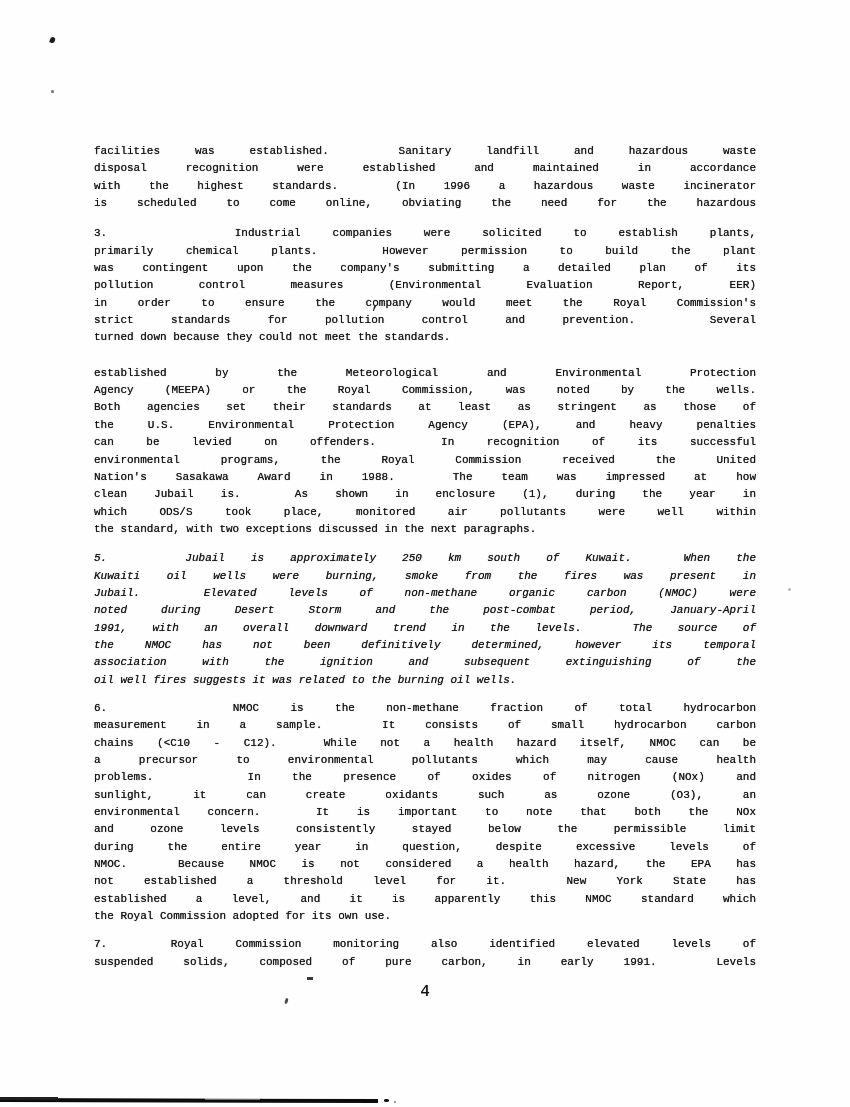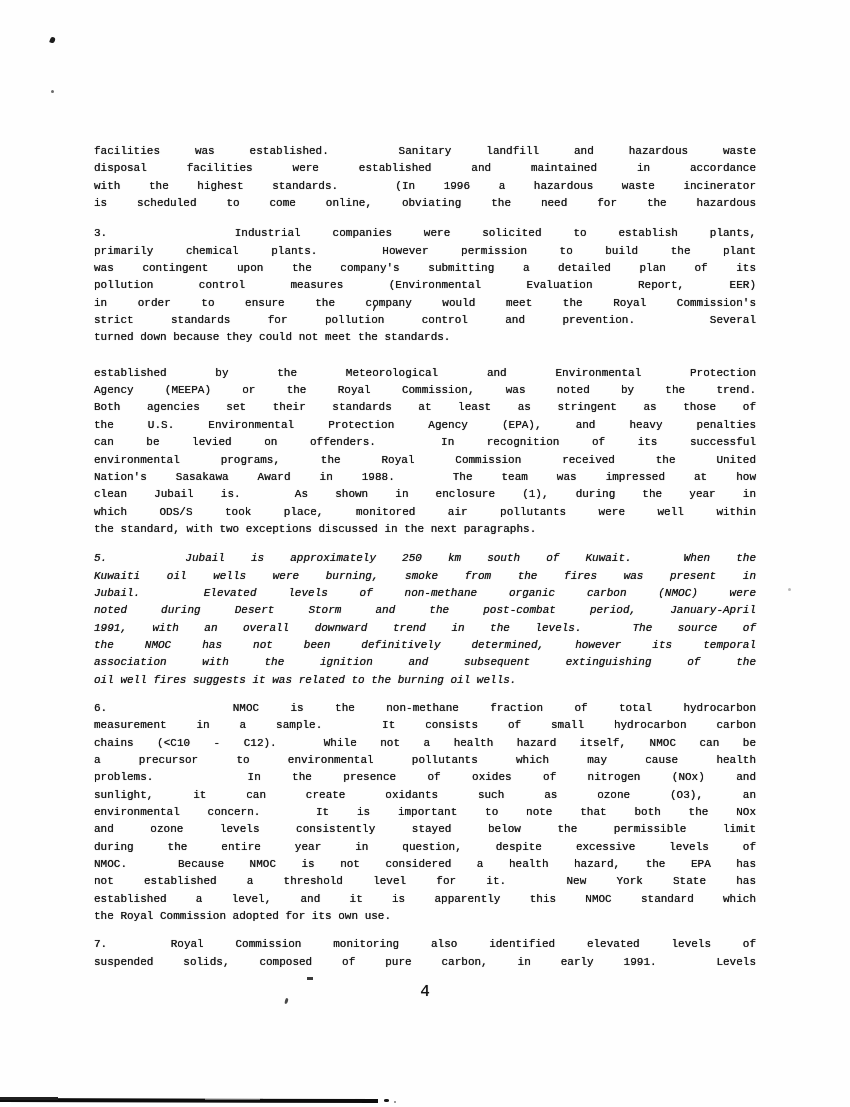--- a/index.html
+++ b/index.html
@@ -105,36 +105,36 @@
 <body>
 
 <div class="page">
 
   <div class="artifact speck-top"></div>
   <div class="artifact dot-left"></div>
 
   <main class="text-block">
       <div class="para">
         <div class="line">facilities was established.&nbsp; Sanitary landfill and hazardous waste</div>
-        <div class="line">disposal facilities were established and maintained in accordance</div>
+        <div class="line">disposal recognition were established and maintained in accordance</div>
         <div class="line">with the highest standards.&nbsp; (In 1996 a hazardous waste incinerator</div>
         <div class="line">is scheduled to come online, obviating the need for the hazardous</div>
       </div>
       <div class="para">
         <div class="line">3.&nbsp;&nbsp;&nbsp; Industrial companies were solicited to establish plants,</div>
         <div class="line">primarily chemical plants.&nbsp; However permission to build the plant</div>
         <div class="line">was contingent upon the company's submitting a detailed plan of its</div>
         <div class="line">pollution control measures (Environmental Evaluation Report, EER)</div>
         <div class="line">in order to ensure the company would meet the Royal Commission's</div>
         <div class="line">strict standards for pollution control and prevention.&nbsp; Several</div>
         <div class="line last">turned down because they could not meet the standards.</div>
       </div>
       <div class="para">
         <div class="line">established by the Meteorological and Environmental Protection</div>
-        <div class="line">Agency (MEEPA) or the Royal Commission, was noted by the trend.</div>
+        <div class="line">Agency (MEEPA) or the Royal Commission, was noted by the wells.</div>
         <div class="line">Both agencies set their standards at least as stringent as those of</div>
         <div class="line">the U.S. Environmental Protection Agency (EPA), and heavy penalties</div>
         <div class="line">can be levied on offenders.&nbsp; In recognition of its successful</div>
         <div class="line">environmental programs, the Royal Commission received the United</div>
         <div class="line">Nation's Sasakawa Award in 1988.&nbsp; The team was impressed at how</div>
         <div class="line">clean Jubail is.&nbsp; As shown in enclosure (1), during the year in</div>
         <div class="line">which ODS/S took place, monitored air pollutants were well within</div>
         <div class="line last">the standard, with two exceptions discussed in the next paragraphs.</div>
       </div>
       <div class="para">

